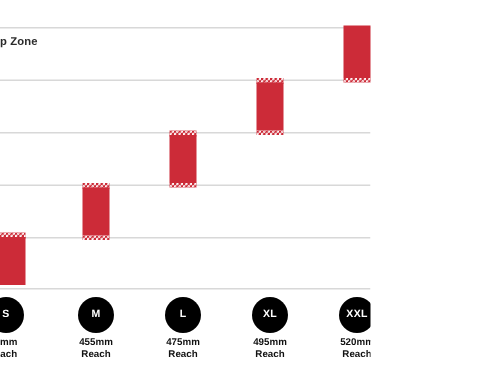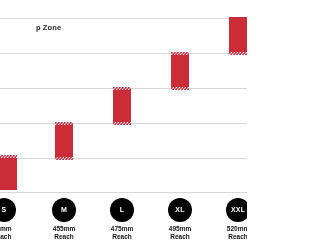--- a/index.html
+++ b/index.html
@@ -118,21 +118,21 @@
 
   <div id="plot">
 
     <div class="gridline" style="top:18px"></div>
     <div class="gridline" style="top:53px"></div>
     <div class="gridline" style="top:88px"></div>
     <div class="gridline" style="top:123px"></div>
     <div class="gridline" style="top:158px"></div>
     <div class="gridline" style="top:192px"></div>
 
-    <div id="overlap-label" style="left:0px; top:24px;padding-left:36px;">p Zone</div>
+    <div id="overlap-label" style="left:0px; top:24px;">p Zone</div>
 
     <div class="bar" style="left:-2px; top:155px; width:19px; height:38px;">
       <div class="bar-cap top"></div>
       <div class="bar-body"></div>
     </div>
 
     <div class="bar" style="left:55px; top:122px; width:18px; height:38px;">
       <div class="bar-cap top"></div>
       <div class="bar-body"></div>
       <div class="bar-cap bottom"></div>

